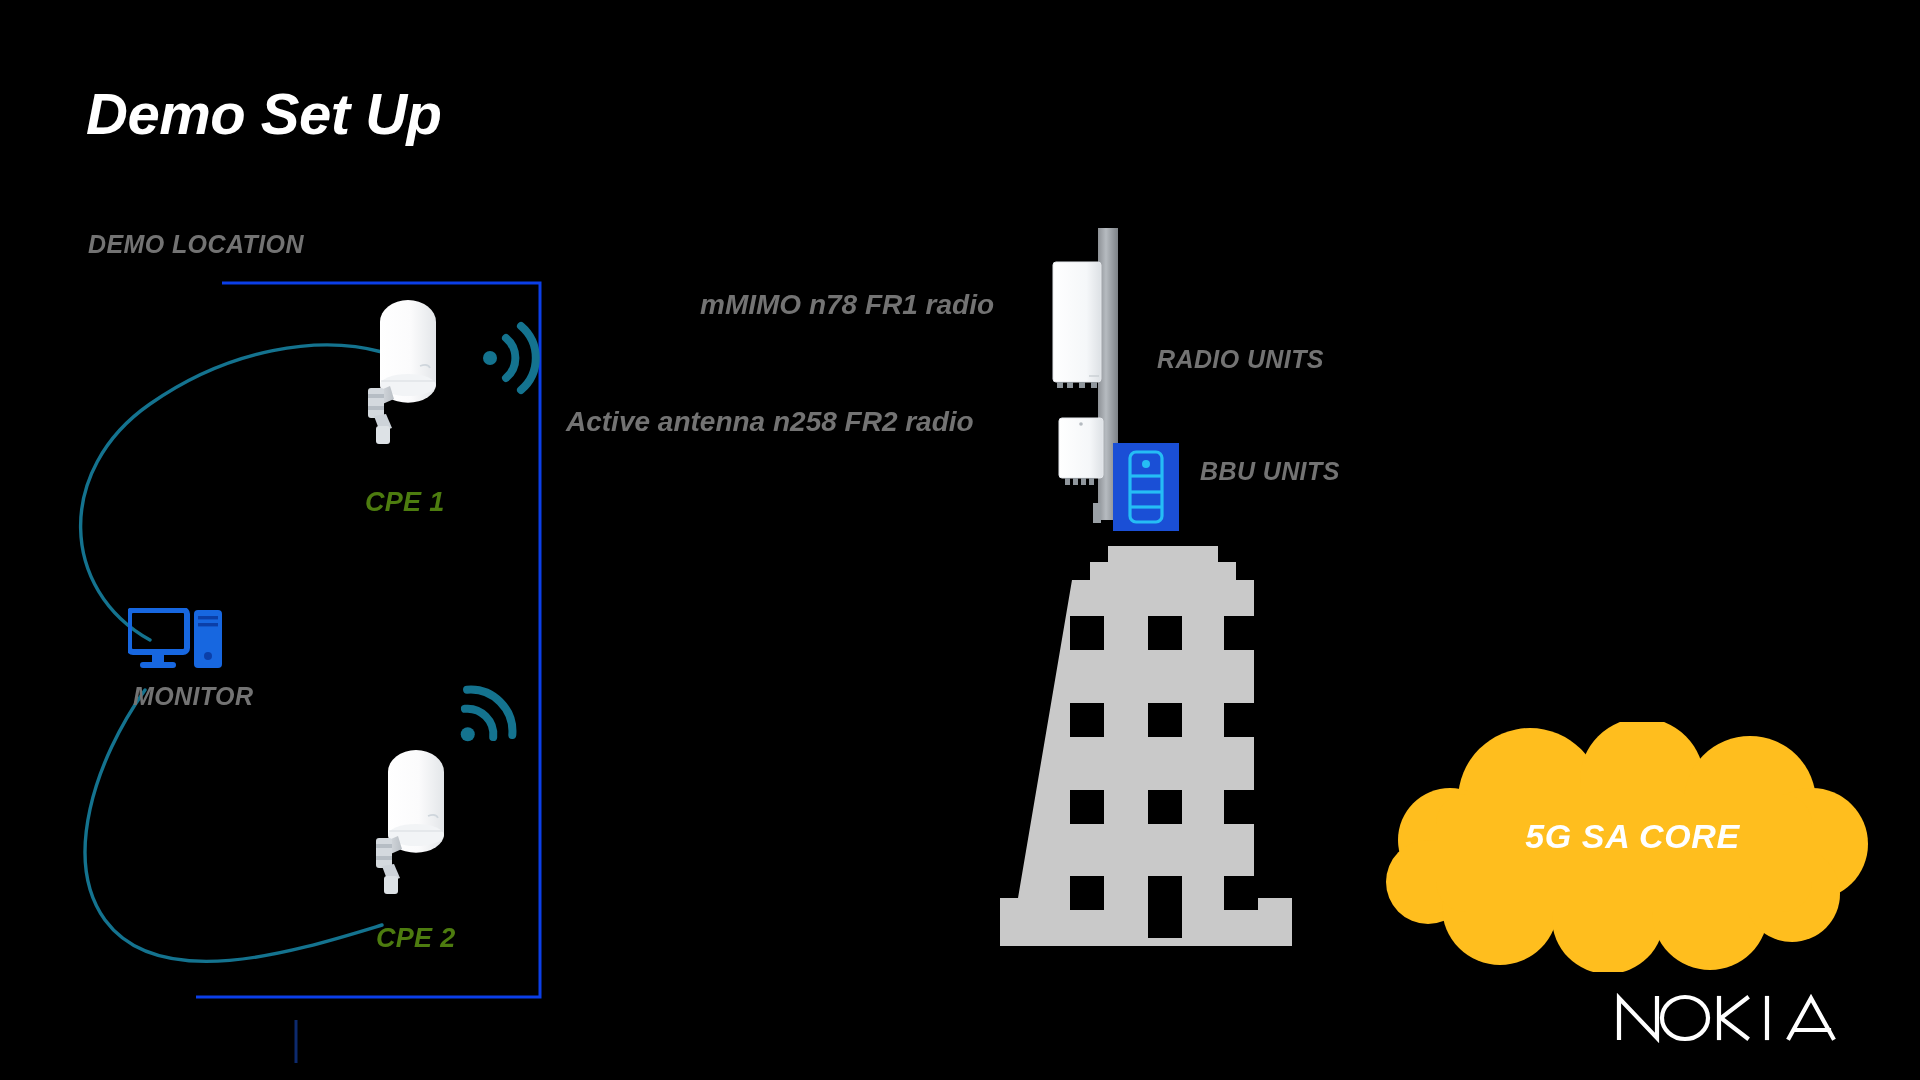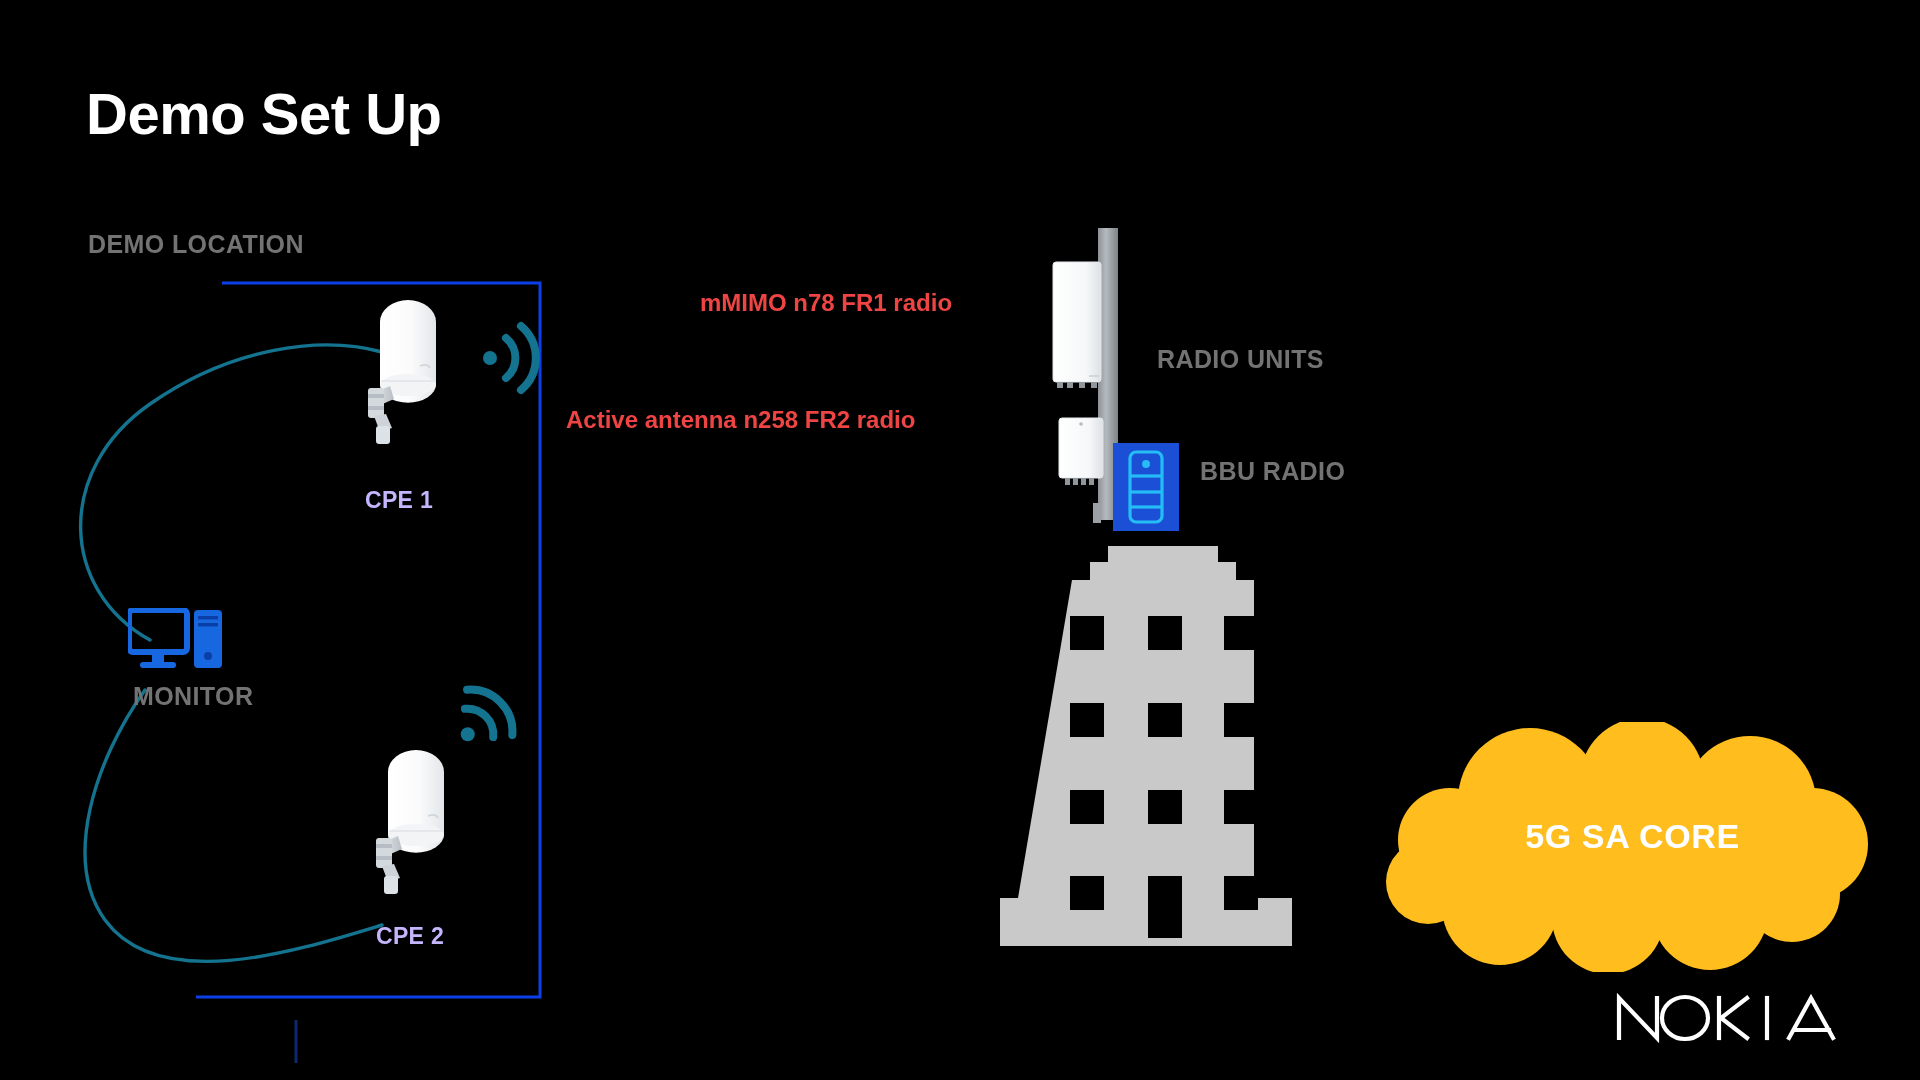--- a/index.html
+++ b/index.html
@@ -1,36 +1,36 @@
 <!DOCTYPE html>
 <html><head>
 <meta charset="utf-8">
 <style>
   html,body{margin:0;padding:0;background:#000;}
   body{width:1920px;height:1080px;overflow:hidden;font-family:"Liberation Sans",sans-serif;}
-  #stage{position:relative;width:1633px;height:1080px;background:#000000;}
+  #stage{position:relative;width:1633px;height:1080px;background:#000000;font-style:italic;}
 
   .abs{position:absolute;}
 
   
   #slide-title{
     left:86px; top:85px;
     font-size:58px; font-weight:bold; color:#ffffff;
     letter-spacing:-0.5px; line-height:1;
   }
   .section-label{
     font-size:25px; font-weight:bold; color:#737373;
     letter-spacing:0.4px; white-space:nowrap;
   }
   .device-label{
-    font-size:23px; font-weight:bold; color:#c4b5fd;
+    font-size:27px; font-weight:bold; color:#4d7c0f;
     letter-spacing:0.3px; white-space:nowrap;
   }
   .callout-label{
-    font-size:24px; font-weight:bold; color:#ef4444;
+    font-size:28px; font-weight:bold; color:#737373;
     letter-spacing:0px; white-space:nowrap;
   }
   #demo-location{ left:88px; top:230px; }
   #monitor-label{ left:133px; top:682px; }
   #cpe1-label{ left:365px; top:487px; }
   #cpe2-label{ left:376px; top:923px; }
   #radio-units-label{ left:1157px; top:345px; }
   #bbu-unit-label{ left:1200px; top:457px; }
   #mmimo-label{ left:700px; top:289px; }
   #active-antenna-label{ left:566px; top:406px; }
@@ -193,21 +193,21 @@
     <rect x="0" y="0" width="66" height="88" fill="#1a4fd6"></rect>
     <g stroke="#25bdf5" stroke-width="3.2" fill="none">
       <rect x="17" y="9" width="32" height="70" rx="6"></rect>
       <path d="M17 33 h32"></path>
       <path d="M17 49 h32"></path>
       <path d="M17 64 h32"></path>
       <circle cx="33" cy="21" r="4" fill="#25bdf5" stroke="none"></circle>
     </g>
   </svg>
 
-  <div class="abs section-label" id="bbu-unit-label">BBU RADIO</div>
+  <div class="abs section-label" id="bbu-unit-label">BBU UNITS</div>
 
   <svg class="abs" style="left:1000px;top:518px;width:330px;height:470px;" viewBox="0 0 330 470">
     <g fill="#c9c9c9">
 
       <path d="M72 62 h18 v-18 h18 v-16 h110 v16 h18 v18 h18 v318 h38 v48 h-312 v-48 h38 z"></path>
     </g>
 
     <g fill="#000000">
       <rect x="70" y="98" width="34" height="34"></rect>
       <rect x="148" y="98" width="34" height="34"></rect>

